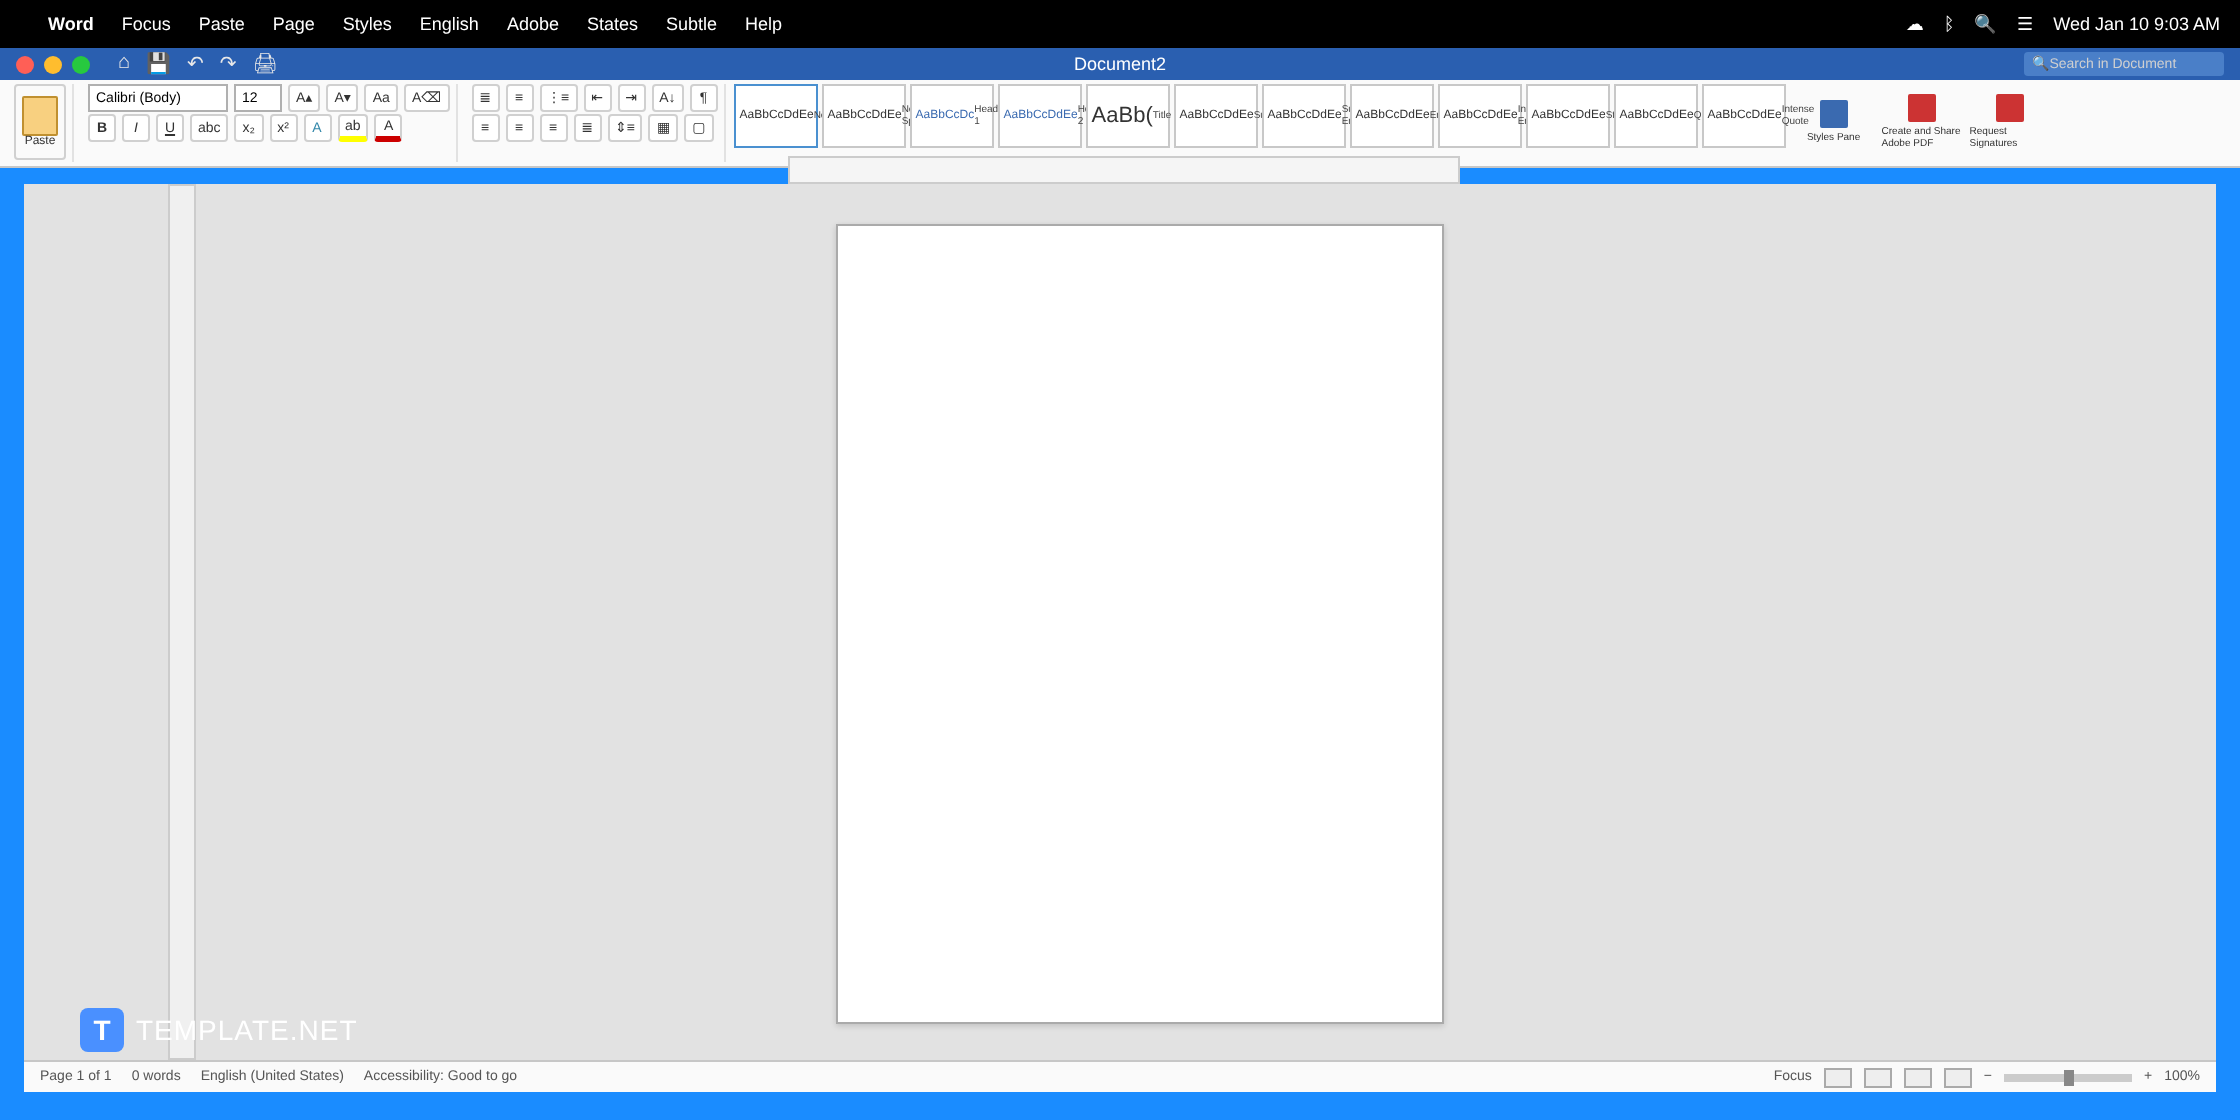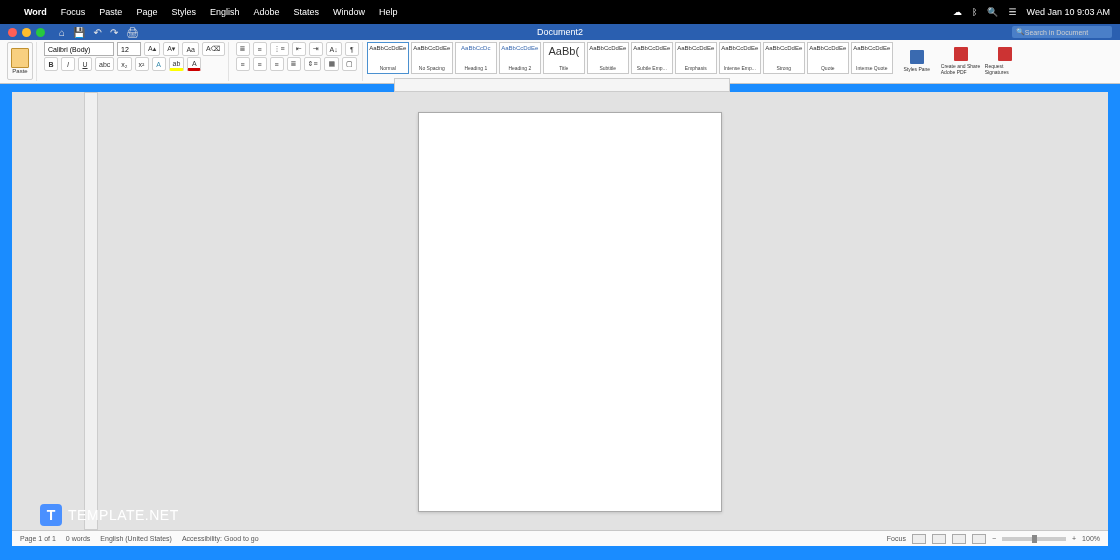--- a/index.html
+++ b/index.html
@@ -17,21 +17,21 @@
 .search{position:absolute;right:8px;width:100px;height:12px;background:#4a7fc8;border-radius:2px;font-size:7px;color:#d0d0d0;padding:1px 4px;display:flex;align-items:center}
 .rib{height:44px;background:#fafafa;border-bottom:1px solid #c7c7c7;display:flex;padding:2px 4px;gap:4px}
 .grp{display:flex;flex-direction:column;gap:1px;padding:0 3px;border-right:1px solid #e2e2e2}
 .row{display:flex;gap:3px;align-items:center}
 .btn{border:1px solid #d0d0d0;background:#fff;font-size:7px;padding:1px 3px;border-radius:2px;color:#333;cursor:pointer;min-width:14px;height:14px;display:flex;align-items:center;justify-content:center}
 .sel{border:1px solid #b0b0b0;background:#fff;font-size:7px;padding:1px 3px;height:14px;cursor:pointer;display:flex;align-items:center}
 .fontname{width:70px}.fsz{width:24px}
 .paste{width:26px;height:38px;border:1px solid #d0d0d0;border-radius:2px;display:flex;flex-direction:column;align-items:center;justify-content:center;font-size:6px;color:#333;cursor:pointer}
 .paste-ic{width:18px;height:20px;background:#f8d080;border:1px solid #c09030;border-radius:1px}
 .styles{display:flex;gap:2px}
-.stybox{width:42px;height:32px;border:1px solid #c8c8c8;background:#fff;display:flex;flex-direction:column;align-items:center;justify-content:space-between;font-size:5px;color:#444;padding:2px;cursor:pointer}
+.stybox{width:42px;height:32px;border:1px solid #c8c8c8;background:#fff;display:flex;flex-direction:row;align-items:center;justify-content:space-between;font-size:5px;color:#444;padding:2px;cursor:pointer}
 .stybox.sel2{border:1px solid #4a90d0}
 .stprev{font-size:6px;color:#333}
 .stprev.lg{font-size:11px}
 .stprev.bl{color:#3a6ab0}
 .bigbtn{width:40px;height:38px;display:flex;flex-direction:column;align-items:center;justify-content:center;font-size:5px;color:#333;cursor:pointer;gap:2px}
 .bigic{width:14px;height:14px;background:#3a6ab0;border-radius:1px}
 .hr{position:absolute;left:394px;right:390px;top:78px;height:14px;background:#f5f5f5;border:1px solid #ccc;font-size:6px}
 .workarea{position:absolute;left:12px;right:12px;top:92px;bottom:30px;background:#e2e2e2}
 .vr{position:absolute;left:72px;top:0;bottom:0;width:14px;background:#f0f0f0;border:1px solid #ccc}
 .page{position:absolute;left:406px;top:20px;width:304px;height:400px;background:#fff;border:1px solid #aaa;box-shadow:0 1px 3px rgba(0,0,0,.15)}
@@ -53,21 +53,21 @@
   <div class="menu-left">
     <span></span>
     <span class="mi" style="font-weight:bold">Word</span>
     <span class="mi">Focus</span>
     <span class="mi">Paste</span>
     <span class="mi">Page</span>
     <span class="mi">Styles</span>
     <span class="mi">English</span>
     <span class="mi">Adobe</span>
     <span class="mi">States</span>
-    <span class="mi">Window</span>
+    <span class="mi">Subtle</span>
     <span class="mi">Help</span>
   </div>
   <div class="menu-right">
     <span>☁</span>
     <span>ᛒ</span>
     <span>🔍</span>
     <span>☰</span>
     <span>Wed Jan 10  9:03 AM</span>
   </div>
 </div>

